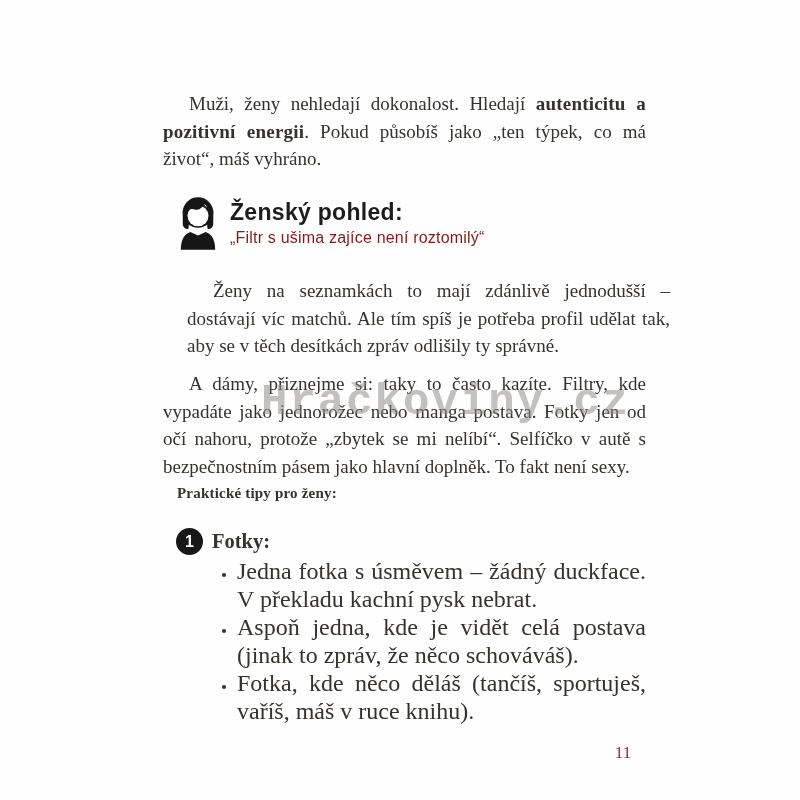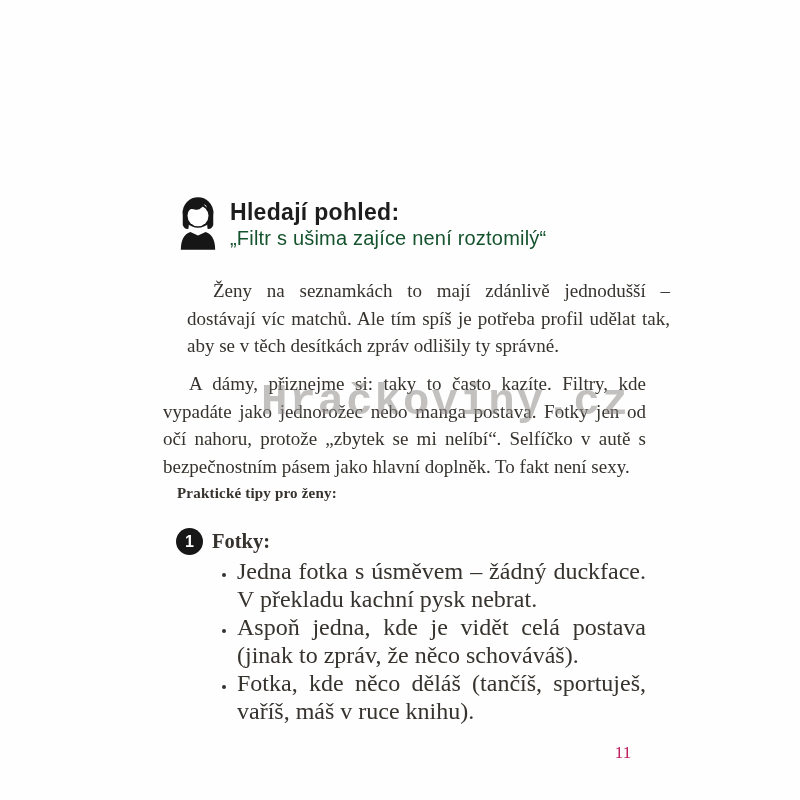--- a/index.html
+++ b/index.html
@@ -45,24 +45,24 @@
     margin-top: 3px;
     color: #1d1d1d;
   }
   .head-title {
     font-size: 23px;
     font-weight: bold;
     line-height: 26px;
     letter-spacing: 0.3px;
   }
   .head-sub {
-    font-size: 20px;
+    font-size: 16px;
     font-weight: normal;
     line-height: 26px;
-    color: #14532d;
+    color: #7f1d1d;
     letter-spacing: 0.2px;
   }
 
   .watermark {
     position: absolute;
     left: 261px;
     top: 377px;
     font-family: Liberation Mono, monospace;
     font-weight: bold;
     font-size: 44px;
@@ -128,39 +128,40 @@
     text-align: center;
     font-size: 17px;
     color: #be185d;
   }
 </style>
 </head>
 <body>
 
 <div class="page">
 
+  <p class="para" id="para-intro"><span>Muži, ženy nehledají dokonalost. Hledají </span><b>autenticitu a pozitivní energii</b><span>. Pokud působíš jako „ten týpek, co má život“, máš vyhráno.</span></p>
 
   <div class="section-head">
     <div class="icon-box">
       <svg viewBox="0 0 44 56" xmlns="http://www.w3.org/2000/svg">
 
         <circle cx="22" cy="17" r="16" fill="#161616"></circle>
         <path d="M6,15 L6,30 Q8,35 12,34 L13,24 Z" fill="#161616"></path>
         <path d="M38,15 L38,30 Q36,35 32,34 L31,24 Z" fill="#161616"></path>
 
         <circle cx="22" cy="20.5" r="11" fill="#ffffff"></circle>
 
         <path d="M11,15 Q12,6 23,5.5 Q32,6 33.5,13 Q29,8.5 25.5,12 Q22.5,15.5 17.5,13.5 Q13.5,12.5 11,15 Z" fill="#161616"></path>
         <path d="M28,8 Q31,9 31.5,12 Q29.5,10.5 28,8 Z" fill="#ffffff"></path>
 
         <path d="M4,56 Q4,41 14,37.5 L22,41 L30,37.5 Q40,41 40,56 Z" fill="#161616"></path>
       </svg>
     </div>
     <div class="head-text">
-      <div class="head-title">Hledají pohled:</div>
+      <div class="head-title">Ženský pohled:</div>
       <div class="head-sub">„Filtr s ušima zajíce není roztomilý“</div>
     </div>
   </div>
 
   <p class="para" id="para-women">Ženy na seznamkách to mají zdánlivě jednodušší – dostávají víc matchů. Ale tím spíš je potřeba profil udělat tak, aby se v těch desítkách zpráv odlišily ty správné.</p>
 
   <p class="para" id="para-ladies">A dámy, přiznejme si: taky to často kazíte. Filtry, kde vypadáte jako jednorožec nebo manga postava. Fotky jen od očí nahoru, protože „zbytek se mi nelíbí“. Selfíčko v autě s bezpečnostním pásem jako hlavní doplněk. To fakt není sexy.</p>
 
   <div class="watermark">Hračkoviny.cz</div>
 

